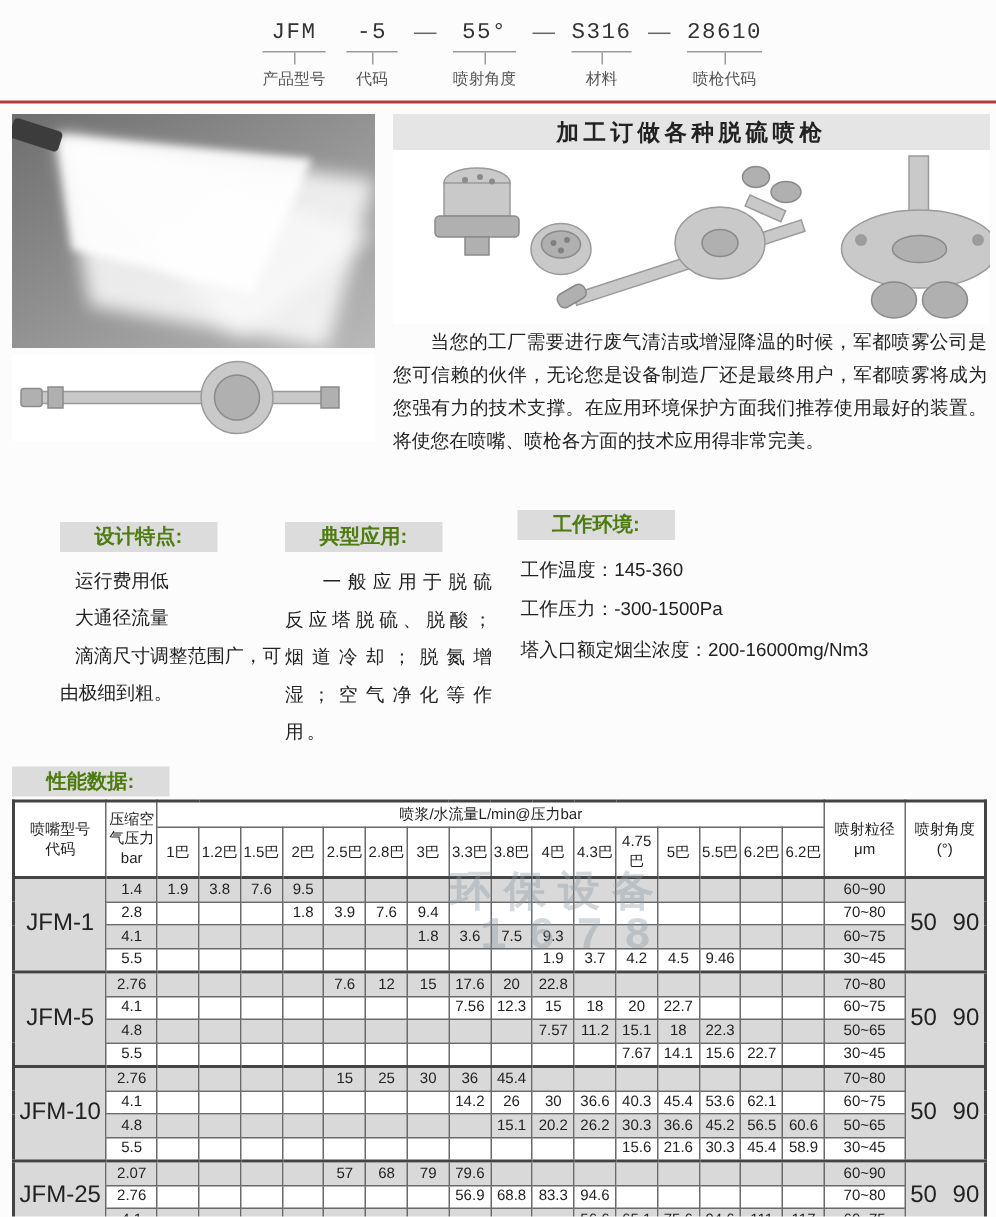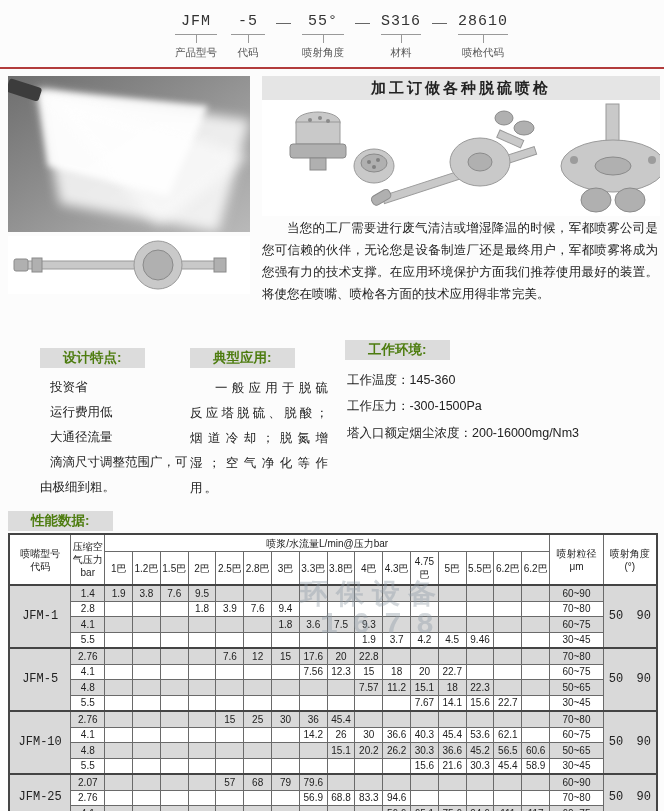--- a/index.html
+++ b/index.html
@@ -49,21 +49,21 @@
   table.perf th,table.perf td{border:1px solid #6a6a6a;text-align:center;
     vertical-align:middle;padding:0;font-weight:normal;line-height:1.3;
     overflow:hidden;}
   table.perf{border:2px solid #444;}
   table.perf thead th{background:#fff;}
   th.multiline{white-space:pre-line;font-size:10px;}
   .th-flow{height:16px;}
   .th-press{height:32px;font-size:10px;}
   tbody td{height:14.5px;}
   tbody tr.odd td{background:#d9d9d9;}
-  tbody td.merged{background:#fff;font-size:12px;font-family:Liberation Mono, monospace;}
+  tbody td.merged{background:#fff;font-size:16px;}
   tbody tr.gstart td{border-top:2px solid #444;}
   td.angle-cell{word-spacing:6px;}
 
   .watermark{pointer-events:none;color:#8d9aa5;opacity:.38;font-weight:bold;
     letter-spacing:8px;z-index:5;}
   .wm1{top:575px;left:300px;font-size:28px;}
   .wm2{top:608px;left:320px;font-size:30px;letter-spacing:14px;font-family:Liberation Mono, monospace;}
 </style>
 </head>
 <body>
@@ -172,21 +172,20 @@
     <ellipse cx="334" cy="100" rx="15" ry="12" class="metal-dk"></ellipse>
     <ellipse cx="368" cy="100" rx="15" ry="12" class="metal-dk"></ellipse>
   </svg>
 </div>
 
 <p class="abs intro" style="margin:0;">当您的工厂需要进行废气清洁或增湿降温的时候，军都喷雾公司是您可信赖的伙伴，无论您是设备制造厂还是最终用户，军都喷雾将成为您强有力的技术支撑。在应用环境保护方面我们推荐使用最好的装置。将使您在喷嘴、喷枪各方面的技术应用得非常完美。</p>
 
 <div class="abs" style="top:348px;left:40px;width:150px;">
   <span class="sec-title">设计特点:</span>
   <ul class="sec-list">
-      <li>投资省</li>
       <li>运行费用低</li>
       <li>大通径流量</li>
       <li class="hang">滴滴尺寸调整范围广，可由极细到粗。</li>
     </ul>
 </div>
 
 <div class="abs" style="top:348px;left:190px;width:140px;">
   <span class="sec-title">典型应用:</span>
   <div class="sec-text">一般应用于脱硫反应塔脱硫、脱酸；烟道冷却；脱氮增湿；空气净化等作用。</div>
 </div>

